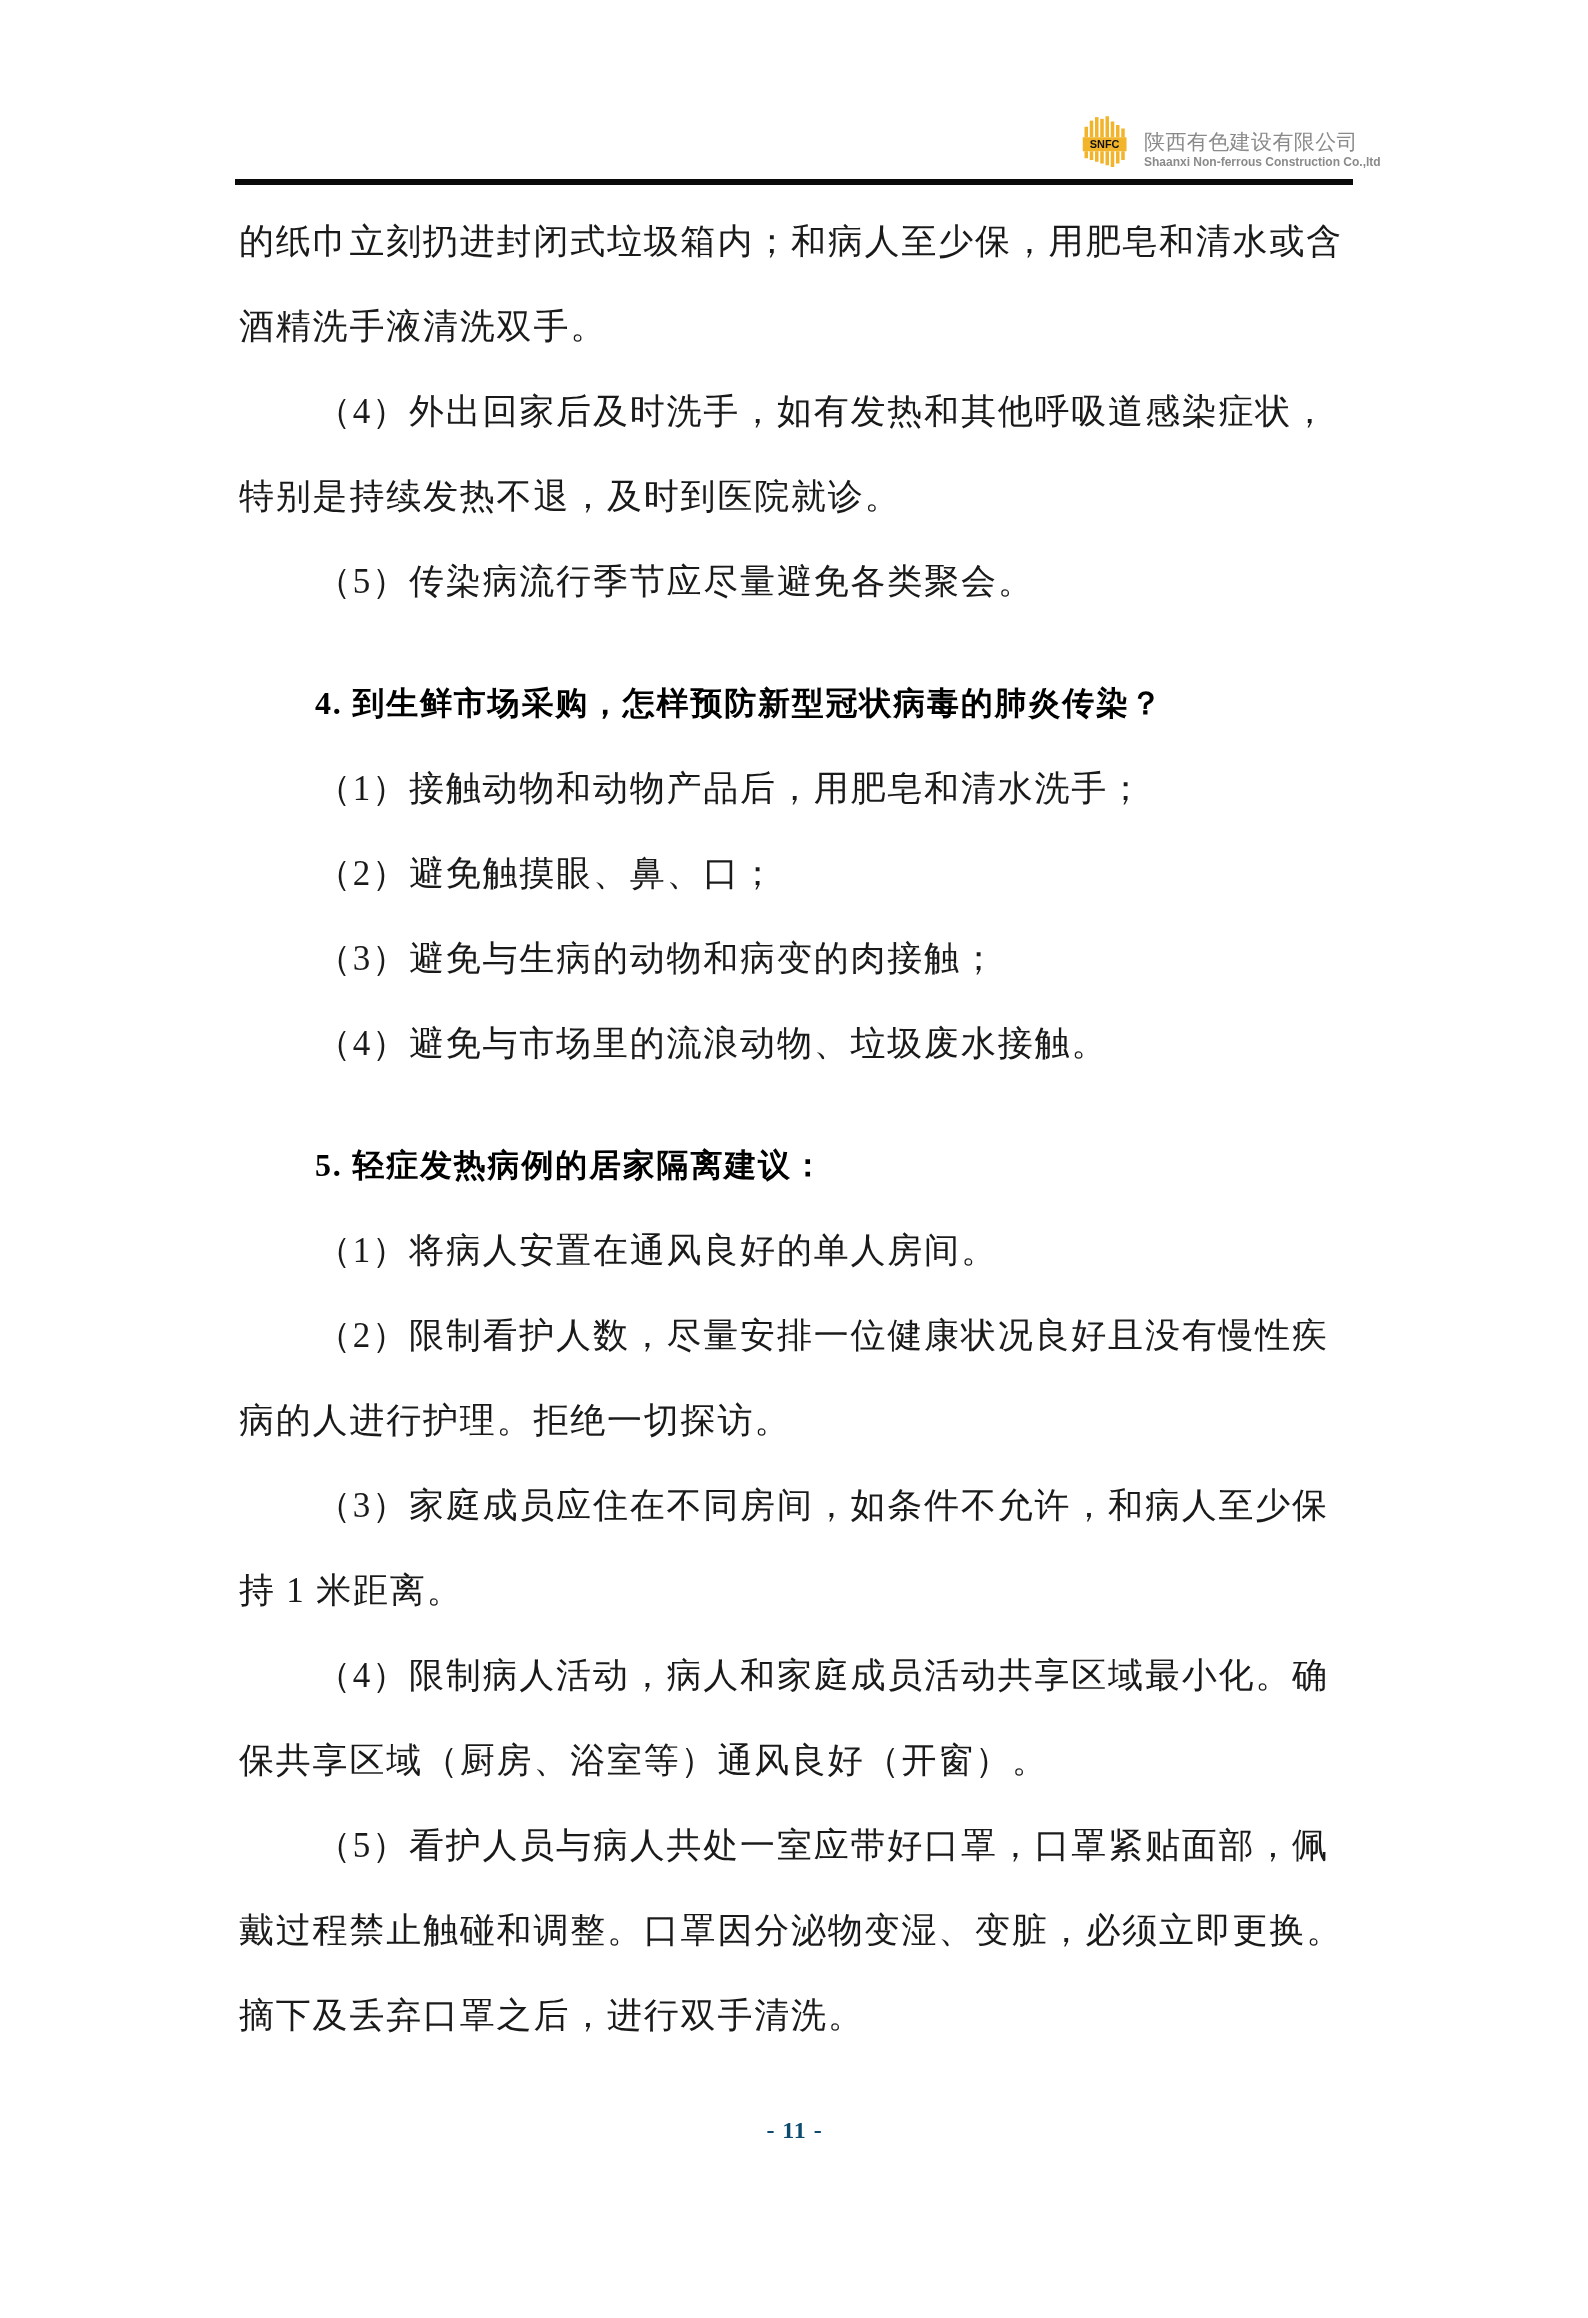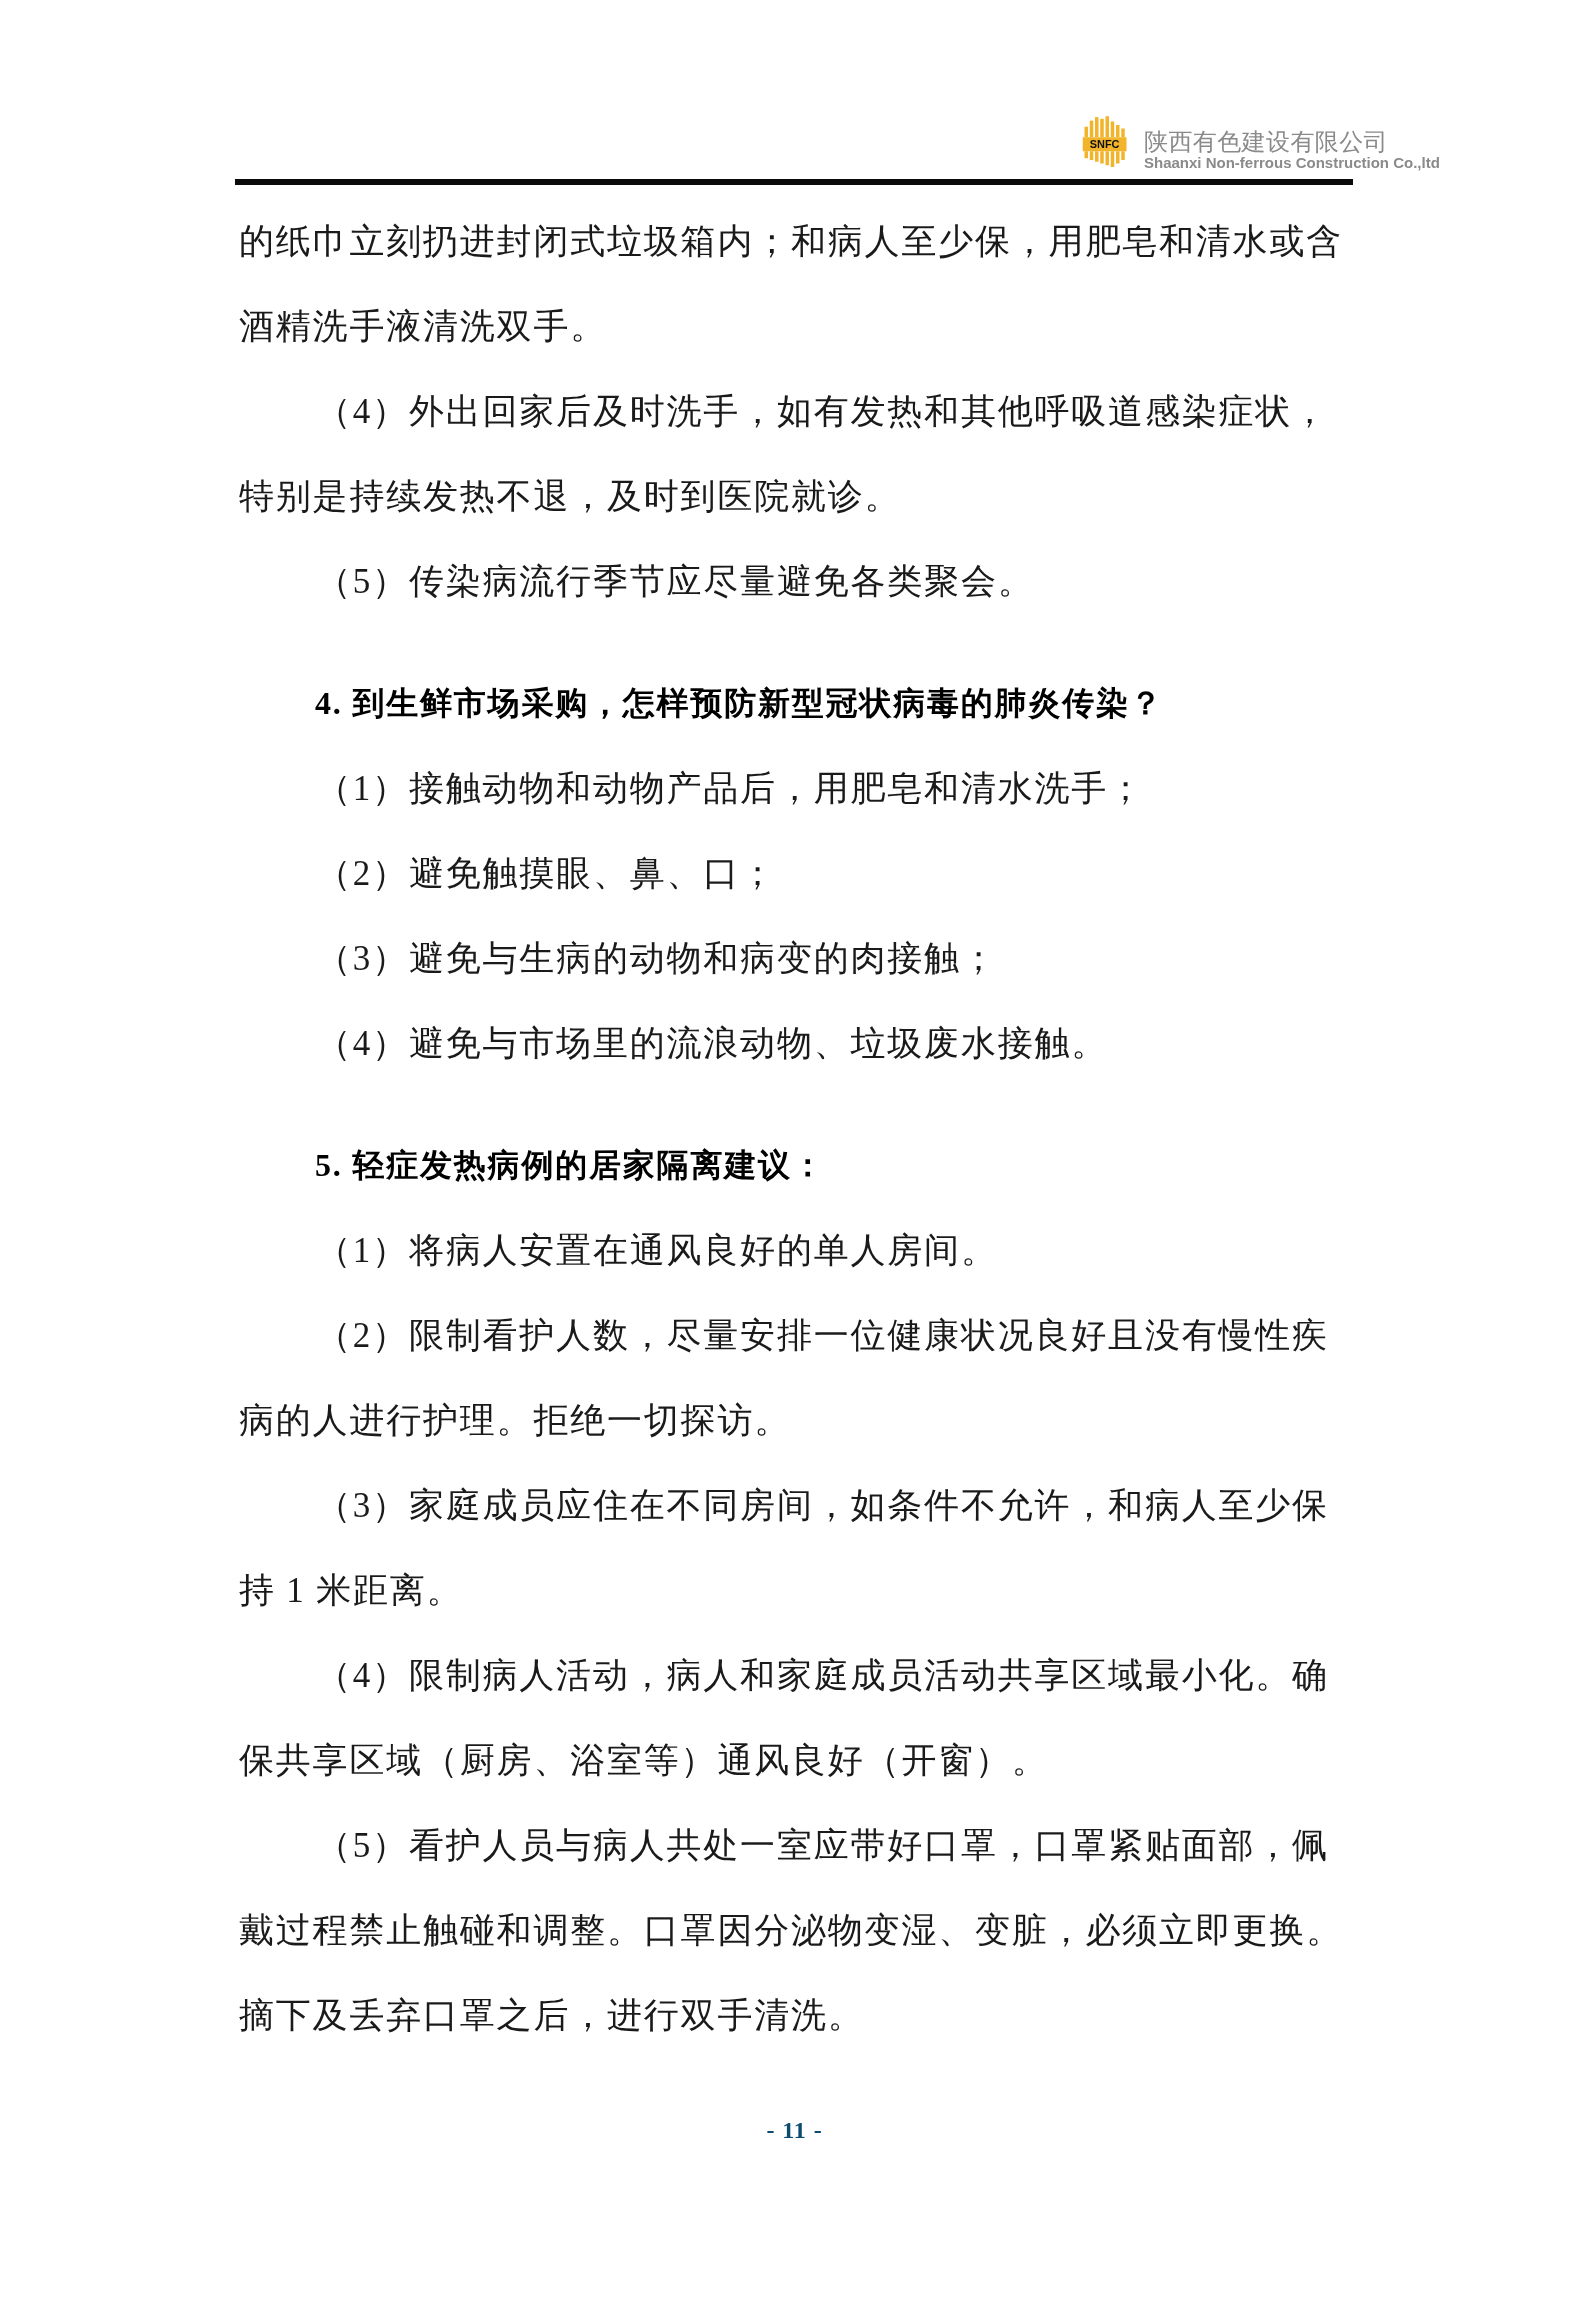--- a/index.html
+++ b/index.html
@@ -34,30 +34,30 @@
     flex: 0 0 auto;
   }
   .logo-text {
     margin-left: 14px;
     display: flex;
     flex-direction: column;
   }
   .company-cn {
     margin-top: 8px;
     font-family: "Liberation Sans", "DejaVu Sans", sans-serif;
-    font-size: 24px;
+    font-size: 21px;
     line-height: 23px;
     color: #8a8a8a;
     letter-spacing: 0.4px;
     white-space: nowrap;
   }
   .company-en {
     margin-top: 2.6px;
     font-family: "Liberation Sans", "DejaVu Sans", sans-serif;
-    font-size: 15px;
+    font-size: 12px;
     line-height: 13px;
     font-weight: bold;
     color: #8f8f8f;
     white-space: nowrap;
   }
   .header-rule {
     position: absolute;
     left: 235px;
     top: 179px;
     width: 1118px;

